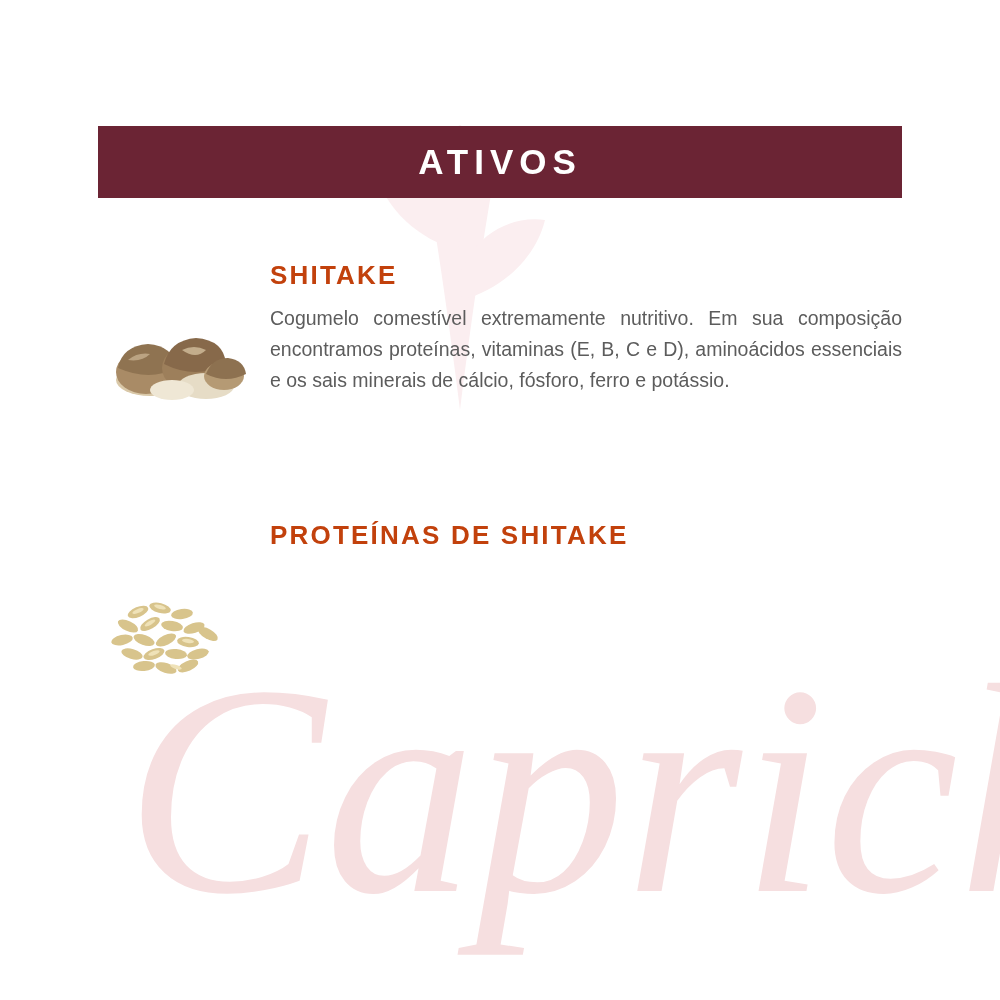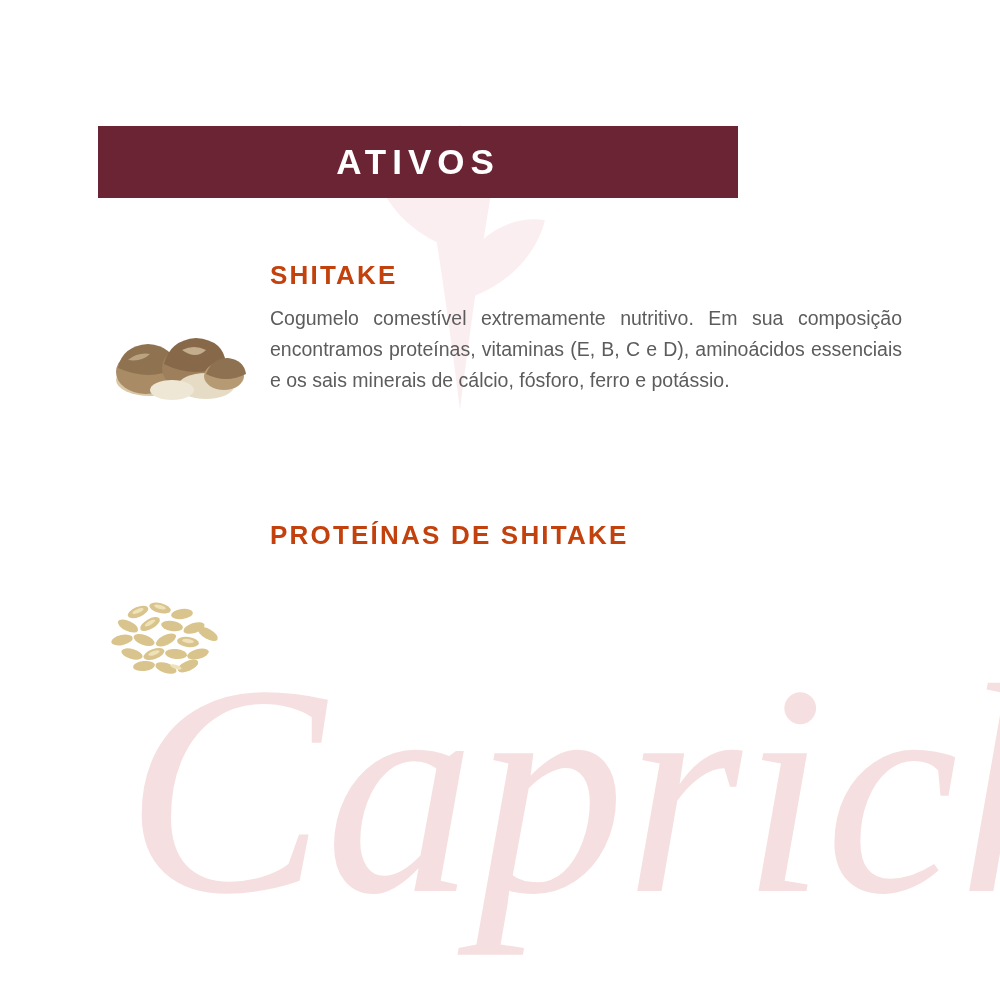--- a/index.html
+++ b/index.html
@@ -49,21 +49,21 @@
     top: 110px;
     width: 260px;
     height: 320px;
   }
 
   
   .banner {
     position: absolute;
     left: 98px;
     top: 126px;
-    width: 640px;
+    width: 804px;
     height: 72px;
     background: #6b2434;
     display: flex;
     align-items: center;
     justify-content: center;
     z-index: 2;
   }
   .banner-title {
     color: #ffffff;
     font-size: 35px;

